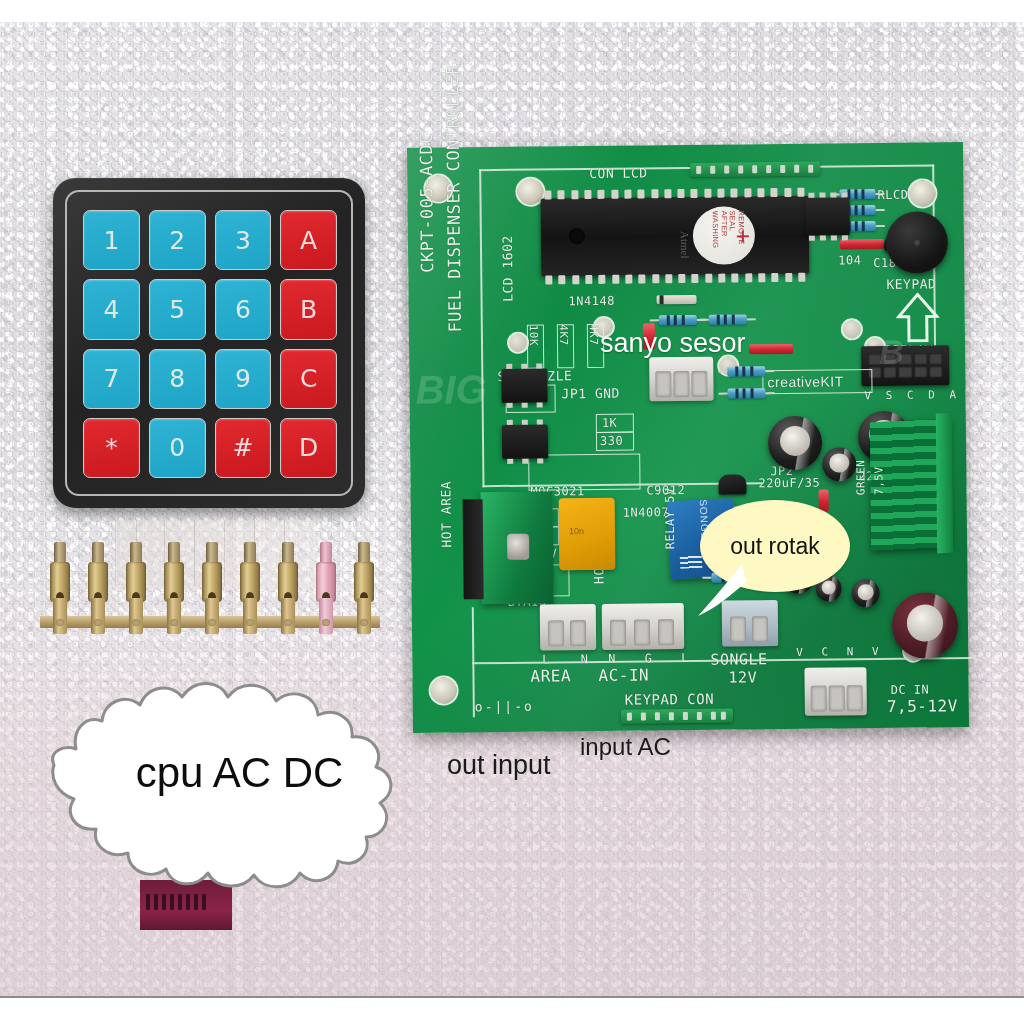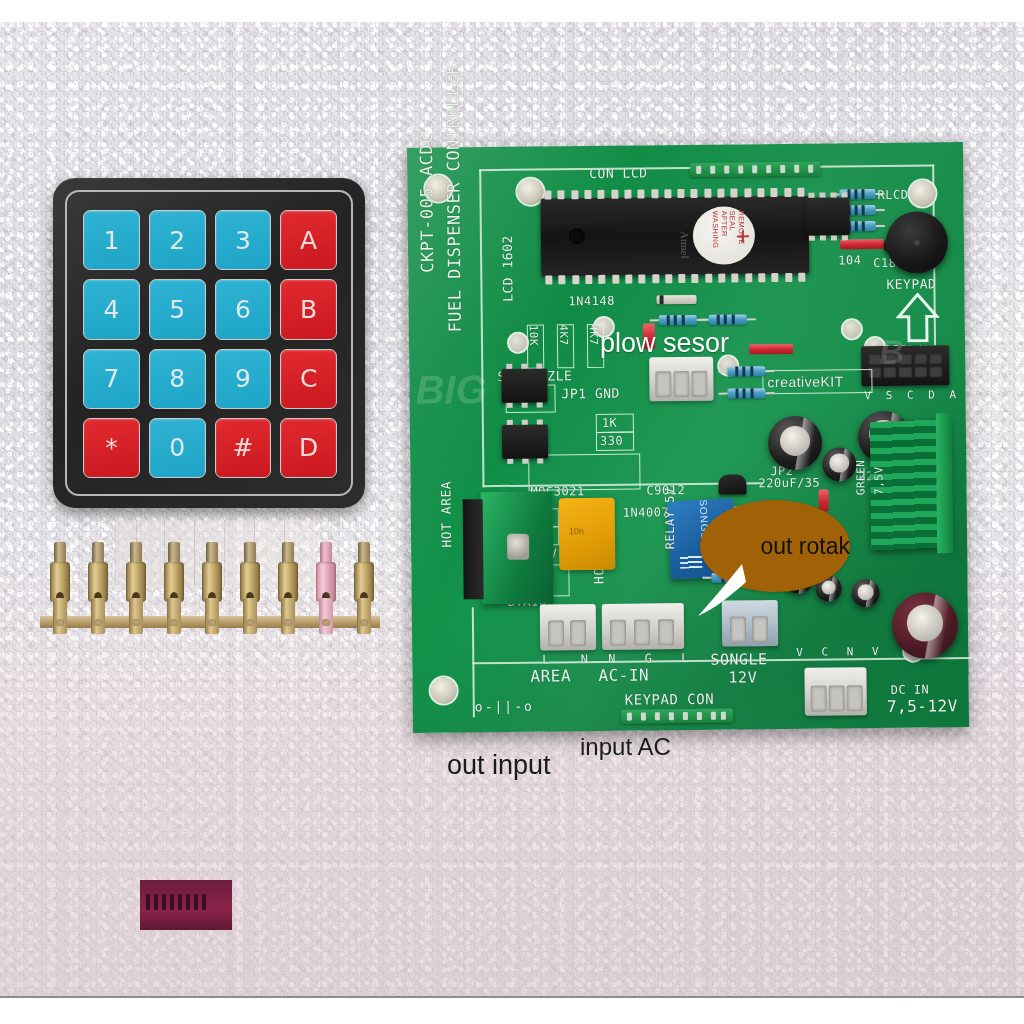--- a/index.html
+++ b/index.html
@@ -197,22 +197,22 @@
   .rred{position:absolute;height:10px;border-radius:2px;
       background:linear-gradient(180deg,#f0616a,#cc2630 55%,#a71b24);}
   .trns{position:absolute;width:22px;height:16px;border-radius:10px 10px 3px 3px;
       background:linear-gradient(170deg,#2d2d2d,#101010);box-shadow:0 2px 3px rgba(0,0,0,.45);}
 
   
   .wm{position:absolute;color:rgba(255,255,255,.16);font-size:40px;font-weight:bold;
       font-family:"Liberation Sans",sans-serif;font-style:italic;}
 
   
-  .bubble{position:absolute;background:#a16207;border-radius:50%;
-      box-shadow:0 1px 3px rgba(0,0,0,.25);display:flex;align-items:center;justify-content:flex-end;}
+  .bubble{position:absolute;background:#fef9c3;border-radius:50%;
+      box-shadow:0 1px 3px rgba(0,0,0,.25);display:flex;align-items:center;justify-content:center;}
   .bubble span{font-size:23px;color:#111;font-family:"Liberation Sans",sans-serif;}
 
   .plain{position:absolute;color:#1a1a1a;font-family:"Liberation Sans",sans-serif;}
   .white-lbl{position:absolute;color:#ffffff;font-family:"Liberation Sans",sans-serif;
       font-size:27px;text-shadow:0 1px 2px rgba(0,0,0,.35);}
 
   .star{position:absolute;left:42px;top:653px;width:395px;height:240px;}
   .star svg{width:100%;height:100%;display:block;}
   .star .lbl{position:absolute;left:0;top:0;width:395px;height:240px;display:flex;
       align-items:center;justify-content:center;font-size:42px;color:#0d0d0d;
@@ -704,28 +704,54 @@
          background:radial-gradient(circle at 38% 30%,#7a3340,#4a1a24 60%,#35111a);">
         <div class="k"></div>
       </div>
 
     <div class="silk" style="left:62px;top:552px;font-size:13px;letter-spacing:2px;">o-||-o</div>
 
     <div class="wm" style="left:6px;top:220px;">BIG</div>
     <div class="wm" style="left:470px;top:190px;font-size:34px;">B</div>
   </div>
 
-  <div class="white-lbl" style="left:600px;top:328px;">plow sesor</div>
+  <div class="white-lbl" style="left:600px;top:328px;">sanyo sesor</div>
 
   <div class="bubble" style="left:700px;top:500px;width:150px;height:92px;">
     <span>out rotak</span>
     <svg style="position:absolute;left:-4px;top:62px;" width="60" height="56" viewBox="0 0 60 56">
       <path d="M46 2 C30 22, 18 36, 2 54 C20 46, 34 34, 50 20 Z" fill="#ffffff"></path>
     </svg>
   </div>
 
 
   <div class="plain" style="left:447px;top:750px;font-size:27px;">out input</div>
   <div class="plain" style="left:580px;top:733px;font-size:24px;">input AC</div>
 
+  <div class="star">
+    <svg viewBox="0 0 395 240" preserveAspectRatio="none">
+      <path d="M 12,112
+               C 6,98 22,92 34,96
+               C 30,76 44,62 60,68
+               C 62,48 84,40 98,52
+               C 106,32 130,30 140,44
+               C 154,24 178,28 186,44
+               C 200,26 226,30 234,48
+               C 250,34 274,42 276,62
+               C 294,54 312,66 310,84
+               C 330,82 342,98 334,114
+               C 352,120 354,140 338,150
+               C 352,164 342,184 324,184
+               C 330,202 312,216 296,208
+               C 294,228 270,234 258,220
+               C 248,238 222,238 212,222
+               C 200,238 174,236 166,220
+               C 154,236 130,234 124,216
+               C 108,228 86,218 86,200
+               C 68,206 50,194 54,176
+               C 34,178 22,162 32,146
+               C 14,140 8,124 12,112 Z" fill="#ffffff" stroke="#8d8d8d" stroke-width="3" stroke-linejoin="round"></path>
+    </svg>
+    <div class="lbl">cpu AC DC</div>
+  </div>
 
   <div class="bot-line"></div>
 </div>
 
 </body></html>

